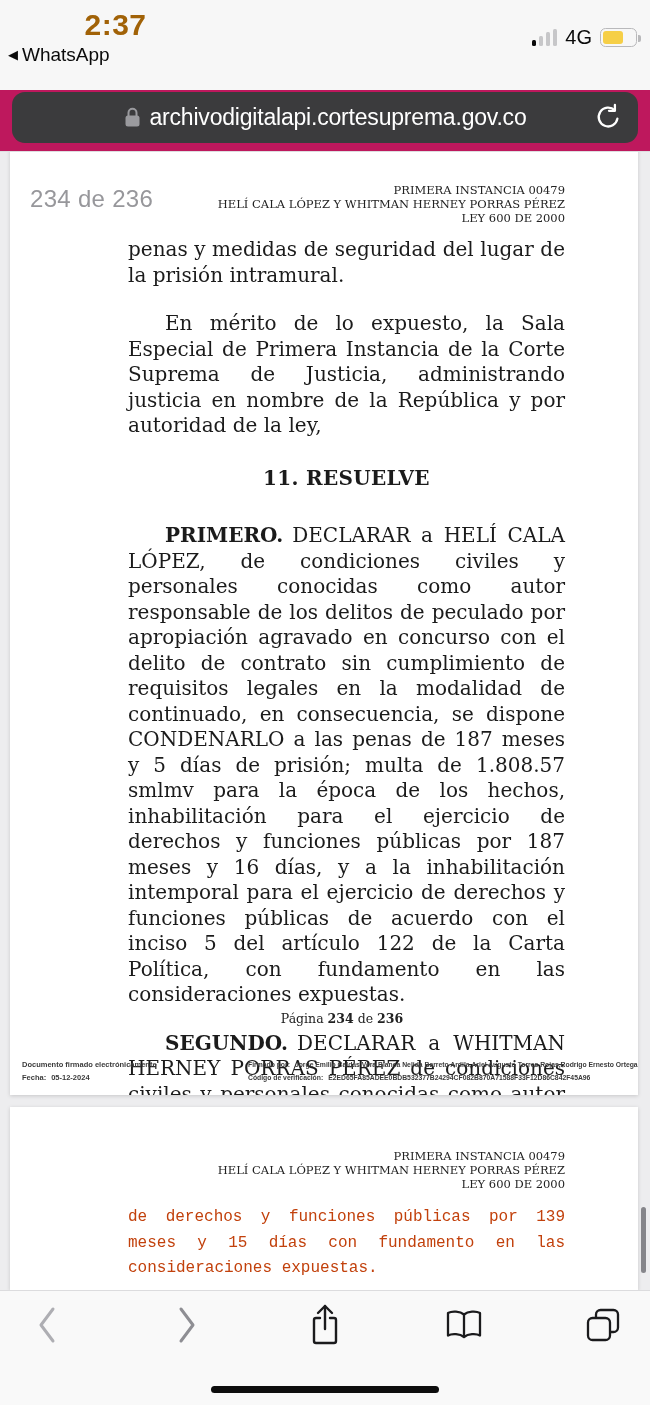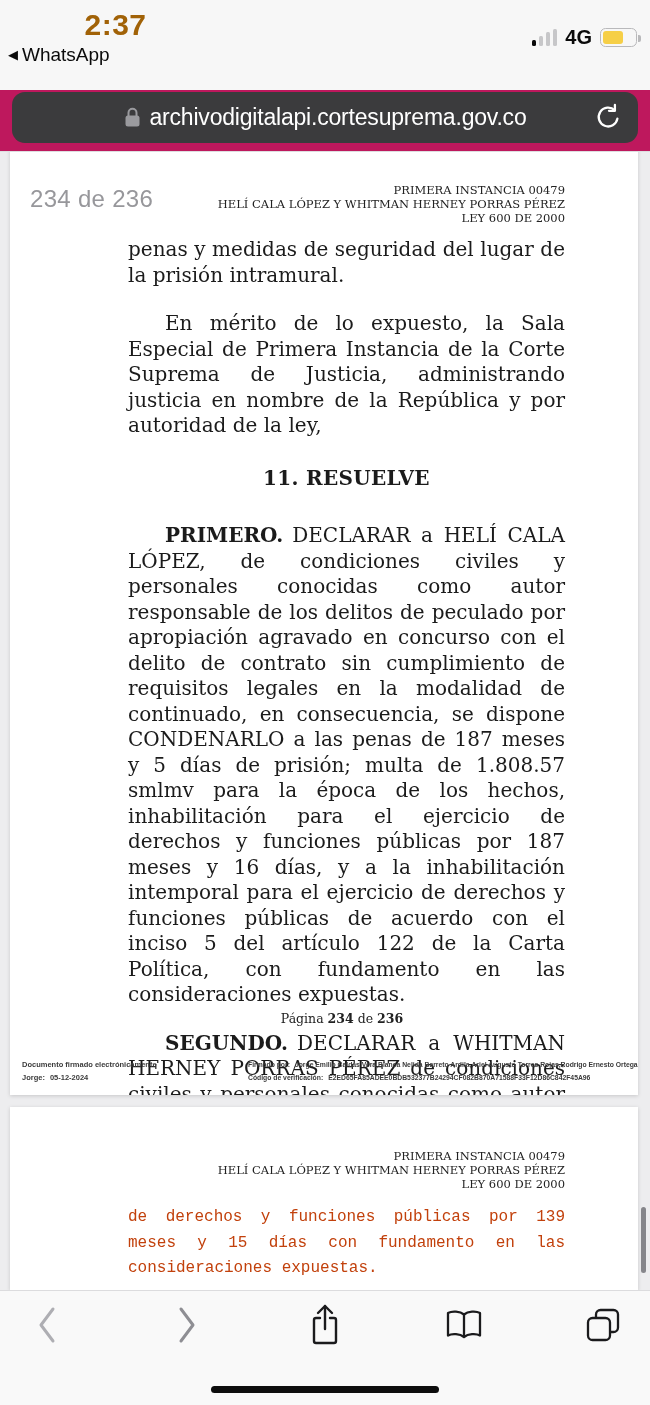--- a/index.html
+++ b/index.html
@@ -17,21 +17,21 @@
           font-size:30px; font-weight:700; color:#a16207; letter-spacing:.5px; }
   .back-app { position:absolute; left:8px; top:44px; font-size:19px; color:#0a0a0a; cursor:pointer; }
   .back-app .tri { font-size:13px; vertical-align:2px; margin-right:4px; }
   .status-right { position:absolute; right:13px; top:26px; display:flex; align-items:center; gap:8px; }
   .signal { display:flex; align-items:flex-end; gap:2.5px; height:18px; padding-bottom:1px; }
   .signal i { display:block; width:4.5px; border-radius:1.5px; background:#C7C7C9; }
   .signal i.s1 { height:6px;  background:#0a0a0a; }
   .signal i.s2 { height:10px; }
   .signal i.s3 { height:14px; }
   .signal i.s4 { height:17px; }
-  .net { font-size:20px; color:#0a0a0a; font-weight:700; }
+  .net { font-size:20px; color:#0a0a0a; font-weight:400; }
   .battery { position:relative; width:37px; height:19px; border:1.5px solid #B9B9BB; border-radius:5.5px; }
   .battery .fill { position:absolute; left:2px; top:2px; bottom:2px; width:58%; background:#F6CF47; border-radius:3px; }
   .battery .cap { position:absolute; right:-5px; top:5.5px; width:3px; height:7px; background:#B9B9BB; border-radius:0 2px 2px 0; }
 
   
   .url-wrap { position:absolute; top:90px; left:0; width:650px; height:62px; background:#be185d; z-index:29; border-bottom:1px solid #DEDEE0; }
   .url-bar { position:absolute; top:2px; left:12px; width:626px; height:51px; background:#3B3B3D; border-radius:13px;
              display:flex; align-items:center; justify-content:center; cursor:text; }
   .url-text { color:#FFFFFF; font-size:23px; letter-spacing:-0.2px; }
   .lock { margin-right:9px; display:inline-flex; }
@@ -146,21 +146,21 @@
     <div class="pg-footer">
       <span>Página</span>
       <b>234</b>
       <span>de</span>
       <b>236</b>
     </div>
 
     <div class="sig-block">
       <div class="sig-left">
         <div>Documento firmado electrónicamente</div>
-        <div><span class="sig-label">Jorge:</span><span>05-12-2024</span></div>
+        <div><span class="sig-label">Fecha:</span><span>05-12-2024</span></div>
       </div>
       <div class="sig-right">
         <div><span class="sig-label">Firmado por:</span><span>Jorge Emilio Caldas Vera,Blanca Nelida Barreto Ardila,Ariel Augusto Torres Rojas,Rodrigo Ernesto Ortega Sanchez</span></div>
         <div><span class="sig-label">Código de verificación:</span><span>E2ED65FA85ADEE0BDB532377B24294CF082B870A71588F33F12D86C842F45A96</span></div>
       </div>
     </div>
   </div>
 
   <div class="page page2">
     <div class="doc-header p2h">

